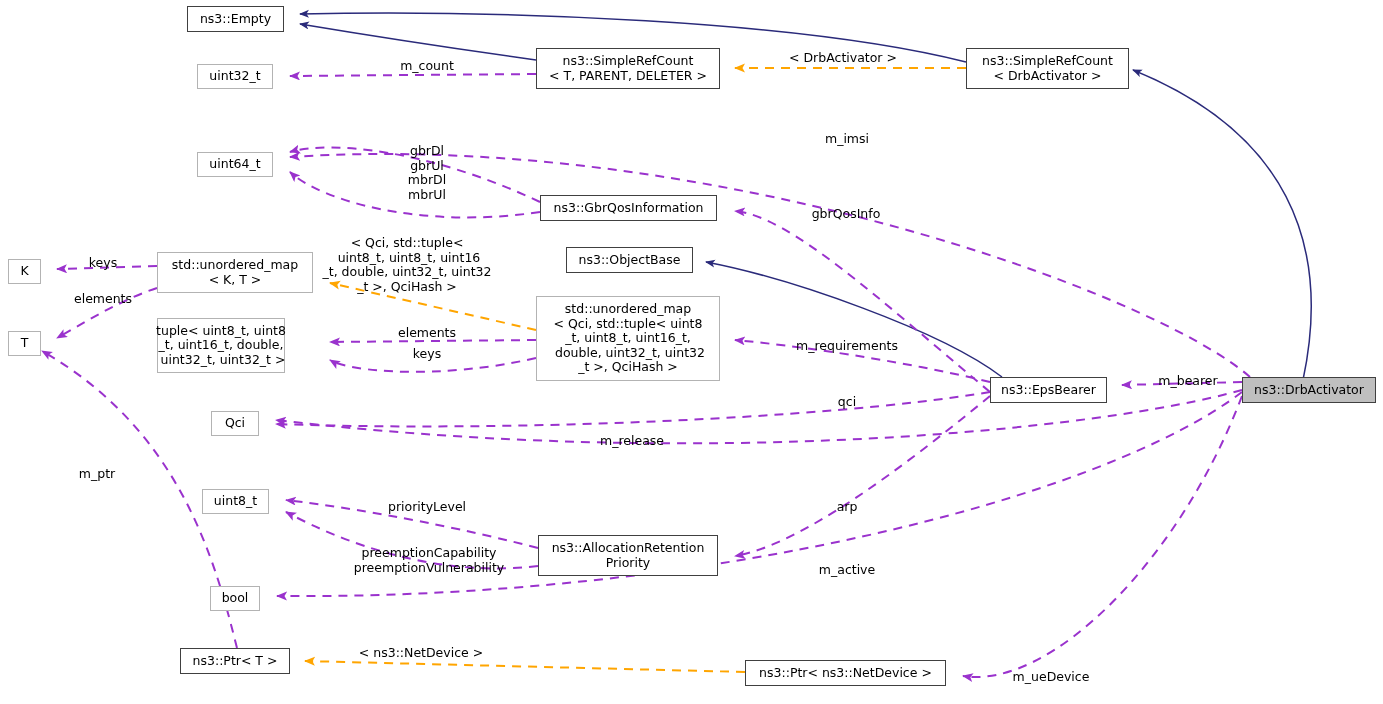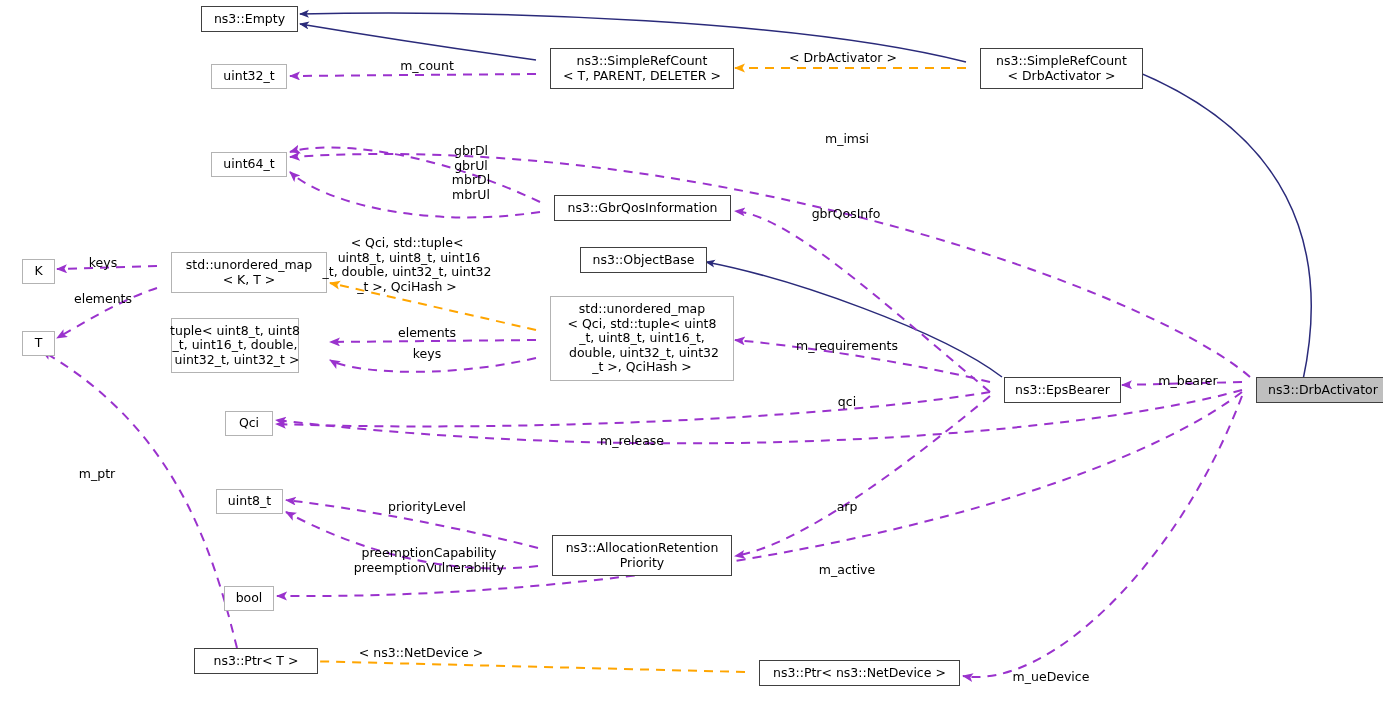--- a/index.html
+++ b/index.html
@@ -1,21 +1,21 @@
 <!DOCTYPE html>
 <html><head>
 <meta charset="utf-8">
 <style>
   html,body{margin:0;padding:0;background:#ffffff;}
   #diagram{position:relative;width:1383px;height:704px;background:#ffffff;
     font-family:"DejaVu Sans","Liberation Sans",sans-serif;overflow:hidden;}
   #edges{position:absolute;left:0;top:0;width:1383px;height:704px;}
   .node{position:absolute;box-sizing:border-box;display:flex;align-items:center;
     justify-content:center;text-align:center;background:#ffffff;color:#000000;
-    font-size:12.5px;line-height:14.5px;white-space:pre;margin-left:14px;}
+    font-size:12.5px;line-height:14.5px;white-space:pre;}
   .node.ext{border:1px solid #b3b3b3;}
   .node.cls{border:1.6px solid #404040;}
   .node.focus{border:1.6px solid #404040;background:#bfbfbf;}
   .elabel{position:absolute;font-size:12.5px;line-height:14.5px;color:#000000;
     white-space:pre;text-align:center;transform:translateX(-50%);}
 </style>
 </head>
 <body>
 
 <div id="diagram">
@@ -91,28 +91,28 @@
 _t, uint8_t, uint16_t,
  double, uint32_t, uint32
 _t &gt;, QciHash &gt;</div>
       <div class="node cls" style="left: 990px; top: 377px; width: 117px; height: 26px;">ns3::EpsBearer</div>
       <div class="node focus" style="left: 1242px; top: 377px; width: 134px; height: 26px;">ns3::DrbActivator</div>
       <div class="node ext" style="left: 211px; top: 411px; width: 48px; height: 25px;">Qci</div>
       <div class="node ext" style="left: 202px; top: 489px; width: 67px; height: 25px;">uint8_t</div>
       <div class="node cls" style="left: 538px; top: 535px; width: 180px; height: 41px;">ns3::AllocationRetention
 Priority</div>
       <div class="node ext" style="left: 210px; top: 586px; width: 50px; height: 25px;">bool</div>
-      <div class="node cls" style="left: 180px; top: 648px; width: 124px; height: 26px;">ns3::Ptr&lt; T &gt;</div>
+      <div class="node cls" style="left: 180px; top: 648px; width: 110px; height: 26px;">ns3::Ptr&lt; T &gt;</div>
       <div class="node cls" style="left: 745px; top: 660px; width: 201px; height: 26px;">ns3::Ptr&lt; ns3::NetDevice &gt;</div>
     </div>
   <div id="labels">
       <div class="elabel" style="left: 427px; top: 59px;">m_count</div>
       <div class="elabel" style="left: 843px; top: 51px;">&lt; DrbActivator &gt;</div>
       <div class="elabel" style="left: 847px; top: 132px;">m_imsi</div>
-      <div class="elabel" style="left: 427px; top: 144px; margin-left: 44px;">gbrDl
+      <div class="elabel" style="left: 427px; top: 144px;">gbrDl
 gbrUl
 mbrDl
 mbrUl</div>
       <div class="elabel" style="left: 846px; top: 207px;">gbrQosInfo</div>
       <div class="elabel" style="left: 103px; top: 256px;">keys</div>
       <div class="elabel" style="left: 407px; top: 236px;">&lt; Qci, std::tuple&lt;
  uint8_t, uint8_t, uint16
 _t, double, uint32_t, uint32
 _t &gt;, QciHash &gt;</div>
       <div class="elabel" style="left: 103px; top: 292px;">elements</div>

